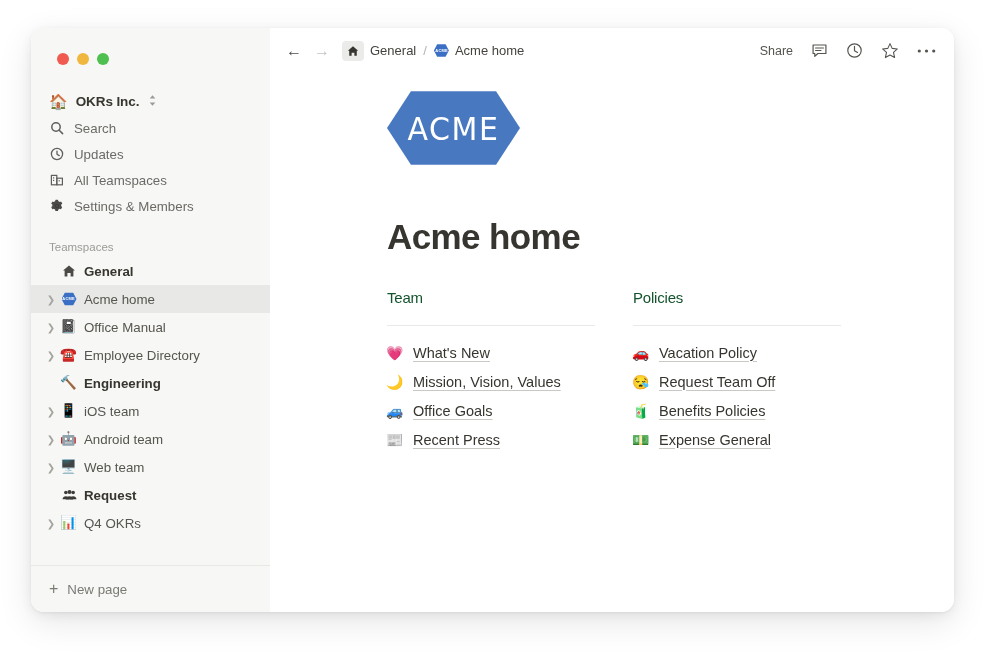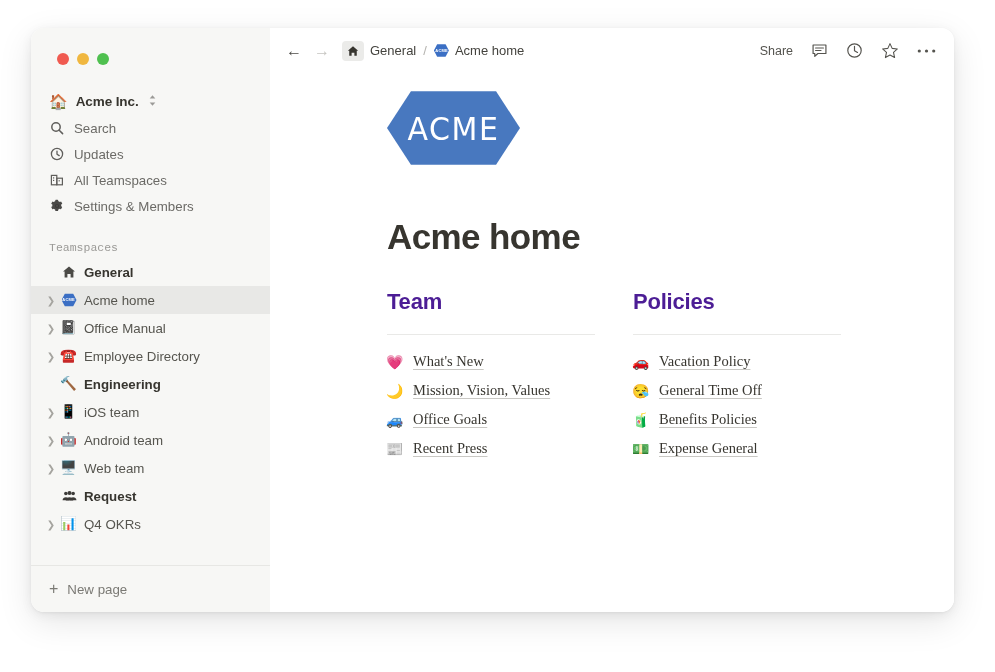--- a/index.html
+++ b/index.html
@@ -100,21 +100,20 @@
     color: #5f5e5b;
   }
   .nav-row .nav-label { white-space: nowrap; }
 
   .section-label {
     font-size: 11.5px;
     color: #9b9a97;
     padding: 0 18px;
     margin-top: 22px;
     margin-bottom: 4px;
-    font-family: Liberation Mono, monospace;
   }
 
   .tree { padding: 0 0 0 0; }
 
   .tree-row {
     display: flex;
     align-items: center;
     height: 28px;
     padding-left: 12px;
     padding-right: 10px;
@@ -267,23 +266,23 @@
 
   .columns {
     display: flex;
     margin-top: 32px;
     gap: 0;
   }
   .col { width: 246px; }
   .col + .col { margin-left: 0; }
 
   .col-head {
-    font-size: 22px;
-    font-weight: bold;
-    color: #4c1d95;
+    font-size: 15px;
+    font-weight: normal;
+    color: #14532d;
     letter-spacing: -0.2px;
   }
   .col-rule {
     height: 1px;
     background: #e9e9e7;
     width: 208px;
     margin-top: 19px;
   }
 
   .link-list { margin-top: 12px; }
@@ -294,40 +293,39 @@
     height: 29px;
     cursor: pointer;
   }
   .link-emoji { font-size: 14px; line-height: 1; width: 16px; display:flex; justify-content:center;}
   .link-text {
     font-size: 14.5px;
     color: #37352f;
     text-decoration: underline;
     text-decoration-color: #c9c8c4;
     text-underline-offset: 3px;
-    font-family: Liberation Serif, serif;
   }
 </style>
 </head>
 <body>
 
 <div id="app-root">
   <div class="window">
 
     <aside class="sidebar">
 
       <div class="traffic-lights">
         <span class="dot red"></span>
         <span class="dot yellow"></span>
         <span class="dot green"></span>
       </div>
 
       <div class="workspace">
         <span class="ws-emoji">🏠</span>
-        <span class="ws-name">Acme Inc.</span>
+        <span class="ws-name">OKRs Inc.</span>
         <span class="ws-chevrons">
           <svg width="9" height="13" viewBox="0 0 9 13" fill="none" aria-hidden="true">
             <path d="M4.5 1.2 L7.3 4.6 L1.7 4.6 Z" fill="#9b9a97"></path>
             <path d="M4.5 11.8 L7.3 8.4 L1.7 8.4 Z" fill="#9b9a97"></path>
           </svg>
         </span>
       </div>
 
       <nav class="nav-list">
 
@@ -564,21 +562,21 @@
             <div class="col-rule"></div>
             <div class="link-list">
 
               <div class="link-row">
                 <span class="link-emoji">🚗</span>
                 <span class="link-text">Vacation Policy</span>
               </div>
 
               <div class="link-row">
                 <span class="link-emoji">😪</span>
-                <span class="link-text">General Time Off</span>
+                <span class="link-text">Request Team Off</span>
               </div>
 
               <div class="link-row">
                 <span class="link-emoji">🧃</span>
                 <span class="link-text">Benefits Policies</span>
               </div>
 
               <div class="link-row">
                 <span class="link-emoji">💵</span>
                 <span class="link-text">Expense General</span>

